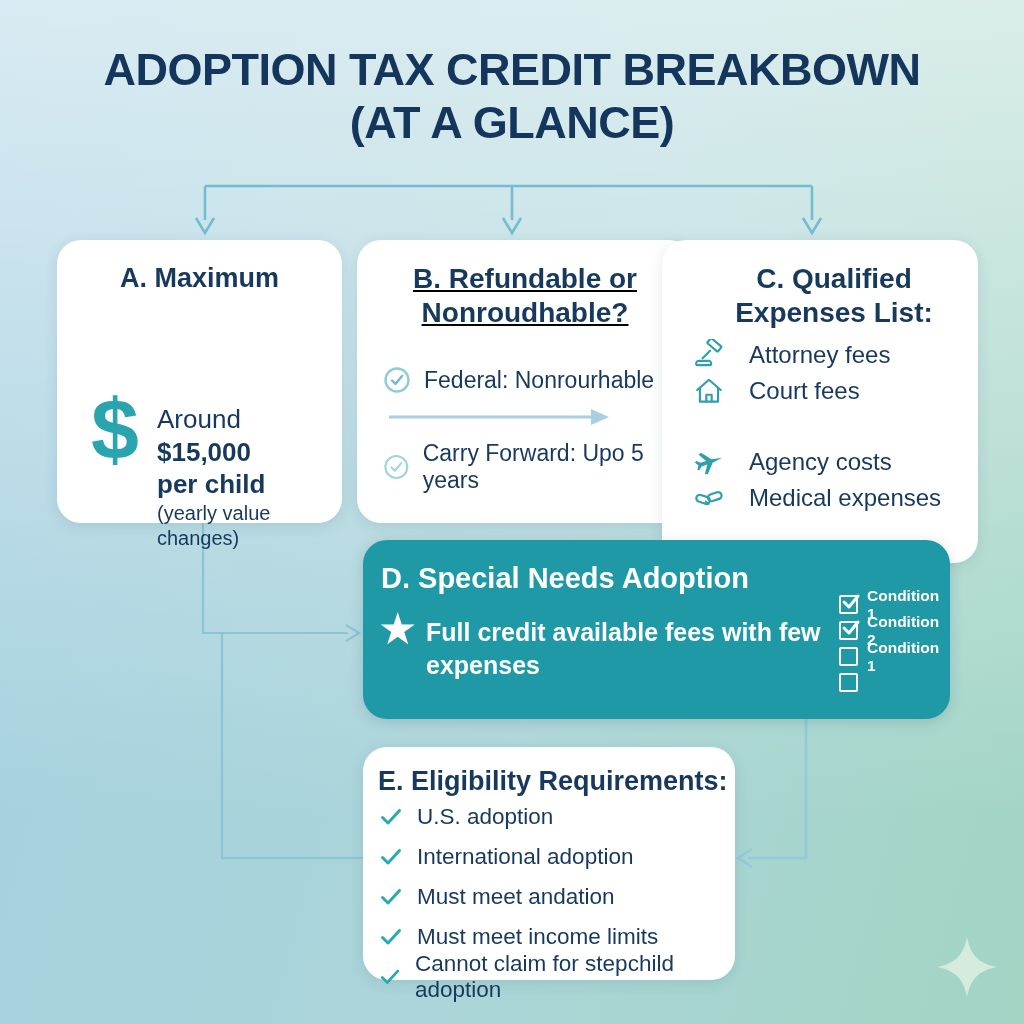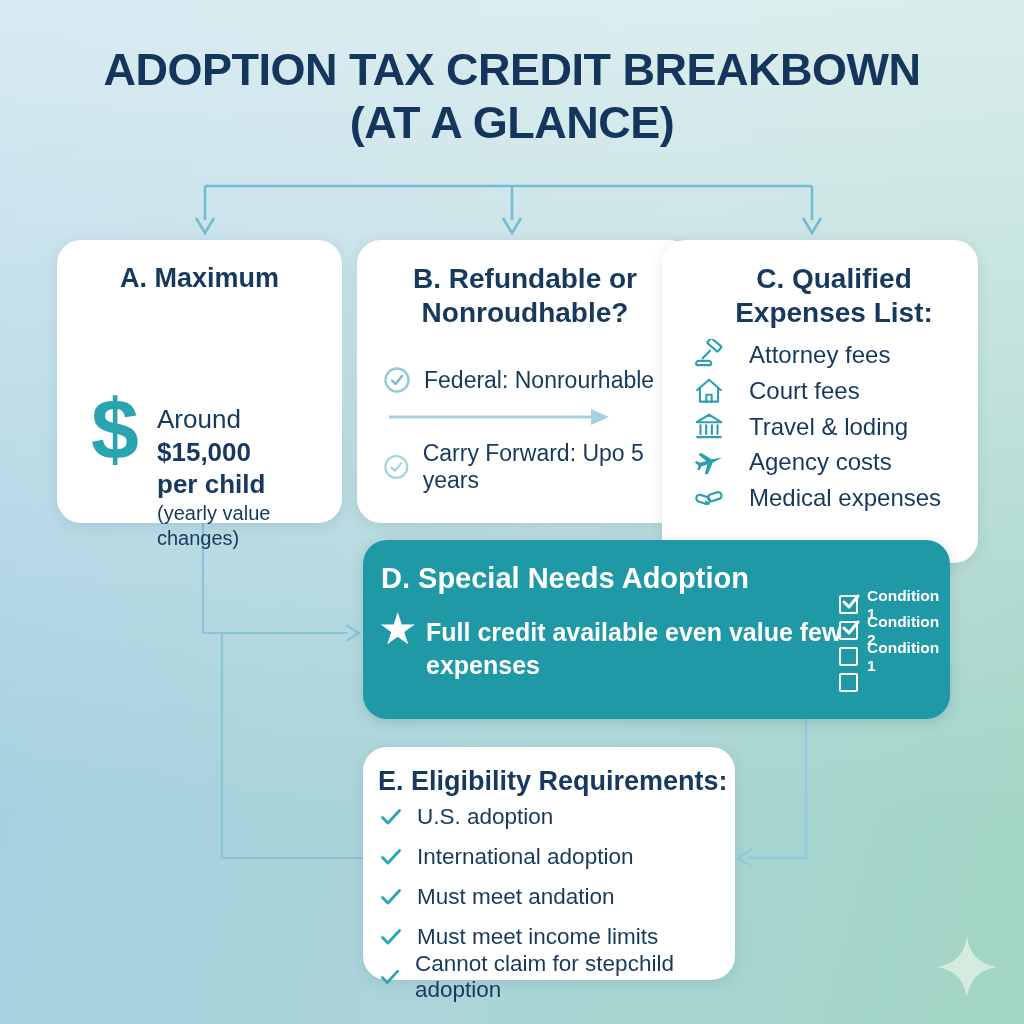--- a/index.html
+++ b/index.html
@@ -15,21 +15,21 @@
     position:absolute;left:0;right:0;top:44px;z-index:2;
     text-align:center;color:#15365c;font-weight:800;
     font-size:45px;line-height:1.17;letter-spacing:-0.5px;
   }
   .box{
     position:absolute;background:#ffffff;z-index:2;
     box-shadow:0 3px 14px rgba(30,70,95,0.12);
     border-radius:24px;
   }
   .box-a{left:57px;top:240px;width:285px;height:283px;}
-  .box-b{left:357px;top:240px;width:336px;height:283px;}
+  .box-b{left:357px;top:240px;width:336px;height:283px;text-decoration:underline;}
   .box-c{left:662px;top:240px;width:288px;height:323px;padding-left:28px;}
   .box-d{left:363px;top:540px;width:587px;height:179px;background:#2099a7;box-shadow:0 3px 14px rgba(20,80,90,0.18);}
   .box-e{left:363px;top:747px;width:372px;height:233px;}
   .box-head{
     margin-top:22px;text-align:center;color:#17395e;
     font-weight:800;font-size:27px;line-height:1.22;
   }
   .box-b .box-head,.box-c .box-head{font-size:28px;}
   
   .dollar{position:absolute;left:34px;top:146px;font-size:86px;font-weight:800;color:#2aa5af;line-height:1;}
@@ -149,33 +149,20 @@
     <div class="c-row" style="top:135px;">
       <span class="c-icon">
         <svg width="32" height="32" viewBox="0 0 30 30" fill="none" stroke="#2d9fae" stroke-width="2" stroke-linecap="round" stroke-linejoin="round">
           <path d="M4 14 L15 4.5 L26 14"></path>
           <path d="M6.5 12 V25 H23.5 V12"></path>
           <path d="M12.5 25 v-6.5 h5 V25"></path>
         </svg>
       </span>
       <span>Court fees</span>
     </div>
-    <div class="c-row" style="top:171px;">
-      <span class="c-icon">
-        <svg width="32" height="32" viewBox="0 0 30 30" fill="none" stroke="#2d9fae" stroke-width="2" stroke-linecap="round" stroke-linejoin="round">
-          <path d="M3.5 10.5 L15 3.5 L26.5 10.5 Z"></path>
-          <line x1="7" y1="13.5" x2="7" y2="21.5"></line>
-          <line x1="12.3" y1="13.5" x2="12.3" y2="21.5"></line>
-          <line x1="17.7" y1="13.5" x2="17.7" y2="21.5"></line>
-          <line x1="23" y1="13.5" x2="23" y2="21.5"></line>
-          <line x1="4" y1="24.5" x2="26" y2="24.5"></line>
-        </svg>
-      </span>
-      <span>Travel &amp; loding</span>
-    </div>
     <div class="c-row" style="top:206px;">
       <span class="c-icon">
         <svg width="32" height="32" viewBox="0 0 30 30" fill="#2d9fae" transform="rotate(-18)">
           <path d="M28 15 L18 13.2 L10.5 4.5 L7.8 5.5 L12.8 13.2 L7 13.2 L4.2 10.5 L2.2 11.2 L4.6 15 L2.2 18.8 L4.2 19.5 L7 16.8 L12.8 16.8 L7.8 24.5 L10.5 25.5 L18 16.8 Z"></path>
         </svg>
       </span>
       <span>Agency costs</span>
     </div>
     <div class="c-row" style="top:242px;">
       <span class="c-icon">
@@ -186,21 +173,21 @@
         </svg>
       </span>
       <span>Medical expenses</span>
     </div>
   </div>
 
   <div class="box box-d">
     <div class="d-head">D. Special Needs Adoption</div>
     <div class="d-star">★</div>
     <div class="d-note">
-      <div>Full credit available even value few</div>
+      <div>Full credit available fees with few</div>
       <div>expenses</div>
     </div>
     <div class="d-checks">
       <div class="chk-row">
         <span class="chk-box">
           <svg width="22" height="20" viewBox="0 0 22 20">
               <path d="M4 9 L9 14 L18 3" stroke="#fff" stroke-width="3" fill="none" stroke-linecap="round" stroke-linejoin="round"></path>
             </svg>
         </span>
         <span class="chk-label">Condition 1</span>

